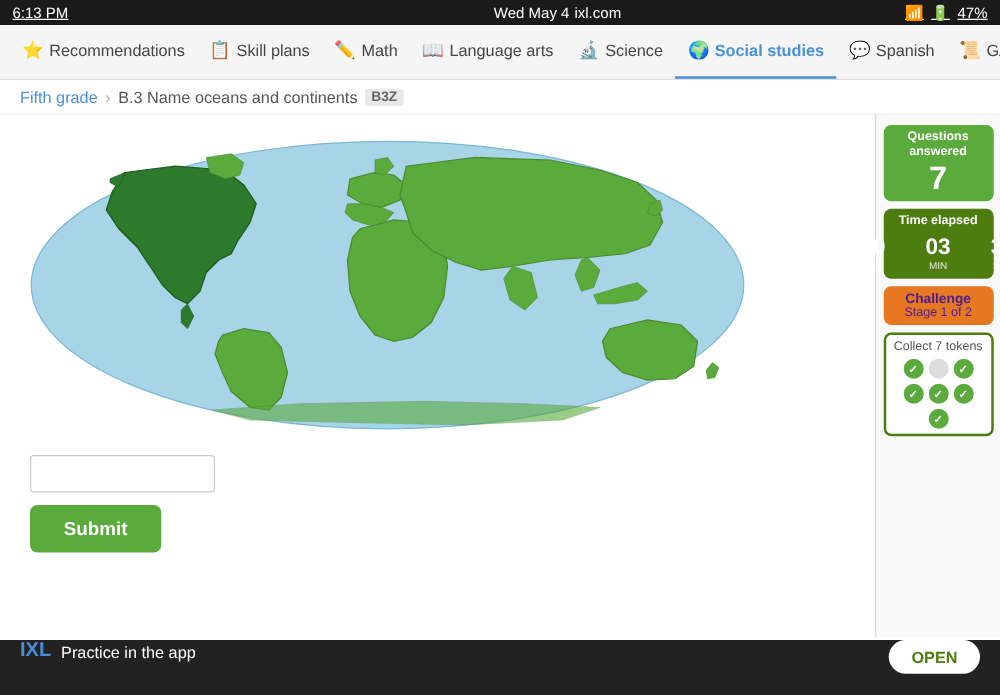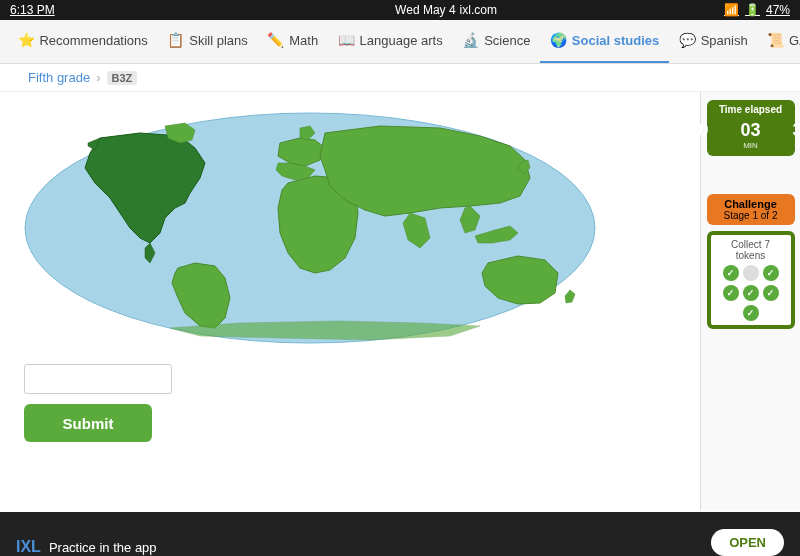--- a/index.html
+++ b/index.html
@@ -45,21 +45,21 @@
     .nav-item.active {
       color: #4a90d9;
       border-bottom: 3px solid #4a90d9;
       font-weight: 600;
     }
     .nav-icon { font-size: 14px; }
 
     
     .breadcrumb {
       background: #fff;
-      padding: 6px 28px;
+      padding: 6px 16px;
       font-size: 13px;
       color: #555;
       display: flex;
       align-items: center;
       gap: 6px;
       border-bottom: 1px solid #eee;
       text-align: center;
     }
     .breadcrumb-sep { color: #aaa; }
     .breadcrumb-badge {
@@ -110,21 +110,21 @@
     .answer-input {
       width: 148px;
       height: 30px;
       border: 1px solid #ccc;
       border-radius: 3px;
       padding: 4px 8px;
       font-size: 14px;
       outline: none;
     }
     .submit-btn {
-      width: 128px;
+      width: 105px;
       height: 38px;
       background: #5aaa3c;
       color: #fff;
       border: none;
       border-radius: 6px;
       font-size: 15px;
       font-weight: 600;
       cursor: pointer;
     }
 
@@ -166,32 +166,31 @@
       justify-content: center;
       padding: 4px 0 2px;
     }
     .time-cell { text-align: center; }
     .time-num { font-size: 18px; font-weight: 700; color: #fff; }
     .time-unit { font-size: 8px; color: #fff; opacity: 0.85; }
     .time-sep { font-size: 18px; font-weight: 700; color: #fff; line-height: 1.6; }
 
     .challenge-box {
       background: #e87722;
-      color: #000000;
+      color: #4c1d95;
       border-radius: 6px;
       width: 88px;
       text-align: center;
       padding: 4px 6px;
-      margin-top: 32px;
     }
     .challenge-title { font-size: 11px; font-weight: 700; }
     .challenge-subtitle { font-size: 10px; }
     .tokens-box {
       background: #fff;
-      border: 4px solid #4d7c0f;
+      border: 2px solid #4d7c0f;
       border-radius: 6px;
       width: 88px;
       padding: 4px 6px;
       text-align: center;
     }
     .tokens-label { font-size: 10px; color: #555; }
     .tokens-dots {
       display: flex;
       flex-wrap: wrap;
       gap: 4px;
@@ -212,21 +211,21 @@
 
     
     .app-bar {
       position: absolute;
       bottom: 0;
       left: 0;
       right: 0;
       height: 44px;
       background: #222;
       display: flex;
-      align-items: flex-end;
+      align-items: flex-start;
       justify-content: space-between;
       padding: 0 16px;
     }
     .app-bar-left { display: flex; align-items: center; gap: 8px; }
     .ixl-logo { color: #4a90d9; font-size: 16px; font-weight: 900; }
     .app-bar-text { color: #fff; font-size: 13px; }
     .open-btn {
       background: #fff;
       color: #4d7c0f;
       border: none;
@@ -301,20 +300,21 @@
   <div class="nav-item">
     <span class="nav-icon">📜</span>
     <span>GA Standards</span>
   </div>
 
 </div>
 
 <div class="breadcrumb">
   <span style="color:#4a90d9;cursor:pointer;">Fifth grade</span>
   <span class="breadcrumb-sep">›</span>
+  <span>B.3 Name oceans and continents</span>
   <span class="breadcrumb-badge">B3Z</span>
 </div>
 
 <div class="main-content">
 
   <div class="left-panel">
 
     <div class="map-container">
       <svg class="map-svg" viewBox="0 0 580 240" xmlns="http://www.w3.org/2000/svg">
 
@@ -357,20 +357,24 @@
     </div>
 
     <div class="input-area">
       <input type="text" class="answer-input" placeholder="" style="">
       <button class="submit-btn">Submit</button>
     </div>
   </div>
 
   <div class="right-panel">
 
+    <div class="stat-box">
+      <div class="stat-label">Questions answered</div>
+      <div class="stat-value">7</div>
+    </div>
 
     <div class="stat-box blue">
       <div class="stat-label">Time elapsed</div>
       <div class="time-grid">
         <div class="time-cell">
           <div class="time-num">00</div>
           <div class="time-unit">HR</div>
         </div>
         <div class="time-sep"></div>
         <div class="time-cell">

